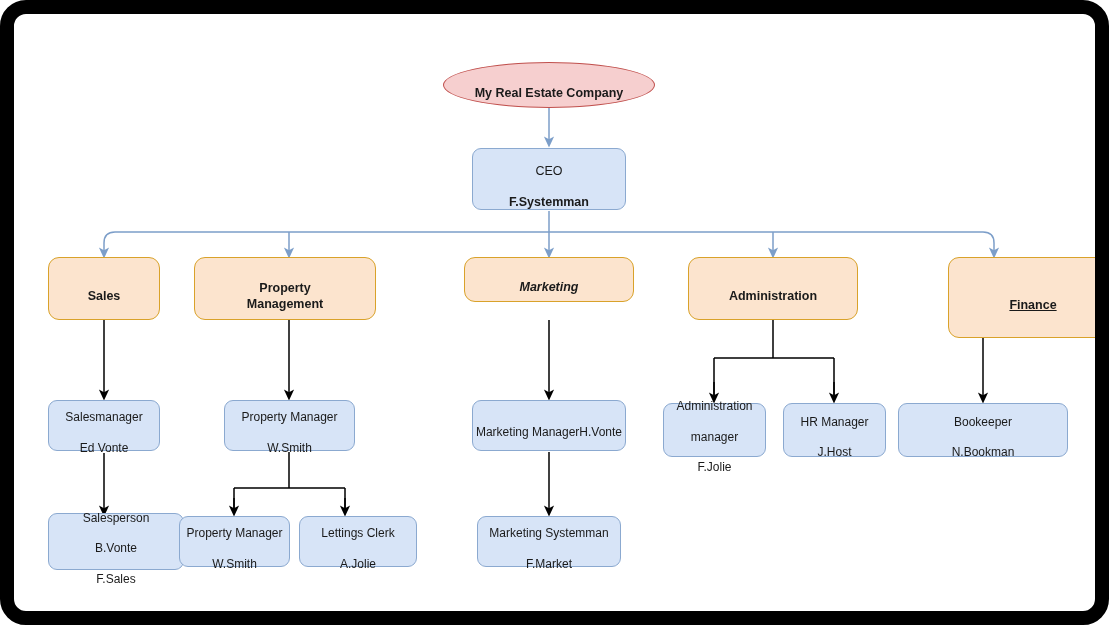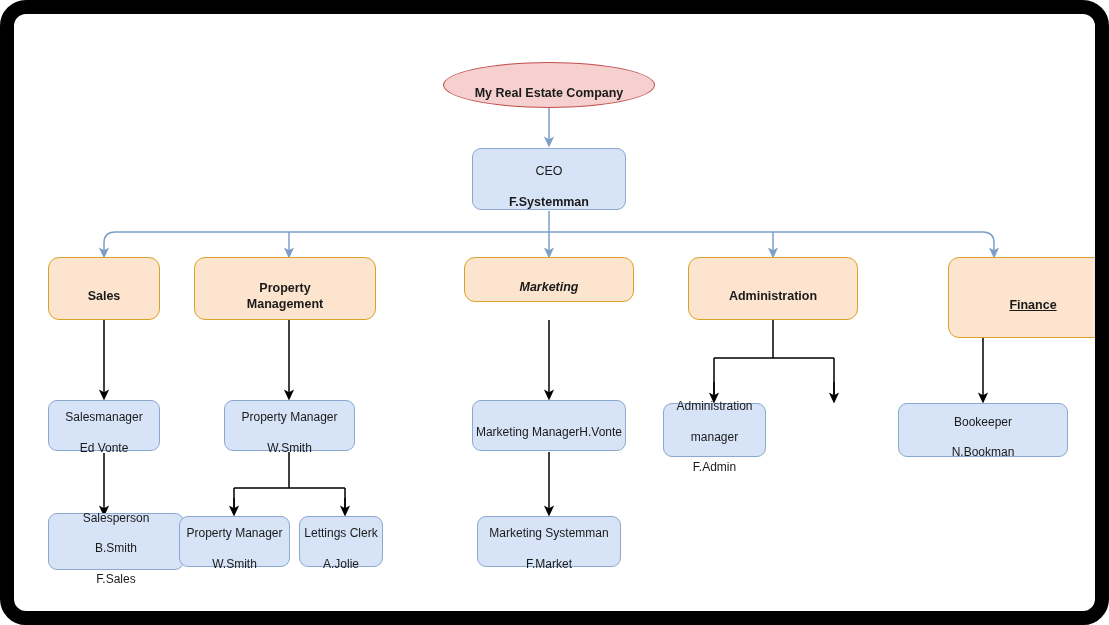--- a/index.html
+++ b/index.html
@@ -184,41 +184,45 @@
   </div>
 
   <div class="node staff" style="left:472px; top:400px; width:154px; height:51px; flex-direction:row;">
     <span class="nlabel">Marketing Manager</span>
     <span class="nlabel">H.Vonte</span>
   </div>
 
   <div class="node staff" style="left:663px; top:403px; width:103px; height:54px; flex-direction:column;">
     <span class="nlabel">Administration</span>
     <span class="nlabel">manager</span>
-    <span class="nlabel">F.Admin</span>
-  </div>
-
+    <span class="nlabel">F.Jolie</span>
+  </div>
+
+  <div class="node staff" style="left:783px; top:403px; width:103px; height:54px; flex-direction:column;">
+    <span class="nlabel">HR Manager</span>
+    <span class="nlabel">J.Host</span>
+  </div>
 
   <div class="node staff" style="left:898px; top:403px; width:170px; height:54px; flex-direction:column;">
     <span class="nlabel">Bookeeper</span>
     <span class="nlabel">N.Bookman</span>
   </div>
 
   <div class="node staff" style="left:48px; top:513px; width:136px; height:57px; flex-direction:column;">
     <span class="nlabel">Salesperson</span>
-    <span class="nlabel">B.Smith</span>
+    <span class="nlabel">B.Vonte</span>
     <span class="nlabel">F.Sales</span>
   </div>
 
   <div class="node staff" style="left:179px; top:516px; width:111px; height:51px; flex-direction:column;">
     <span class="nlabel">Property Manager</span>
     <span class="nlabel">W.Smith</span>
   </div>
 
-  <div class="node staff" style="left:299px; top:516px; width:84px; height:51px; flex-direction:column;">
+  <div class="node staff" style="left:299px; top:516px; width:118px; height:51px; flex-direction:column;">
     <span class="nlabel">Lettings Clerk</span>
     <span class="nlabel">A.Jolie</span>
   </div>
 
   <div class="node staff" style="left:477px; top:516px; width:144px; height:51px; flex-direction:column;">
     <span class="nlabel">Marketing Systemman</span>
     <span class="nlabel">F.Market</span>
   </div>
 
   <div id="frame"></div>

